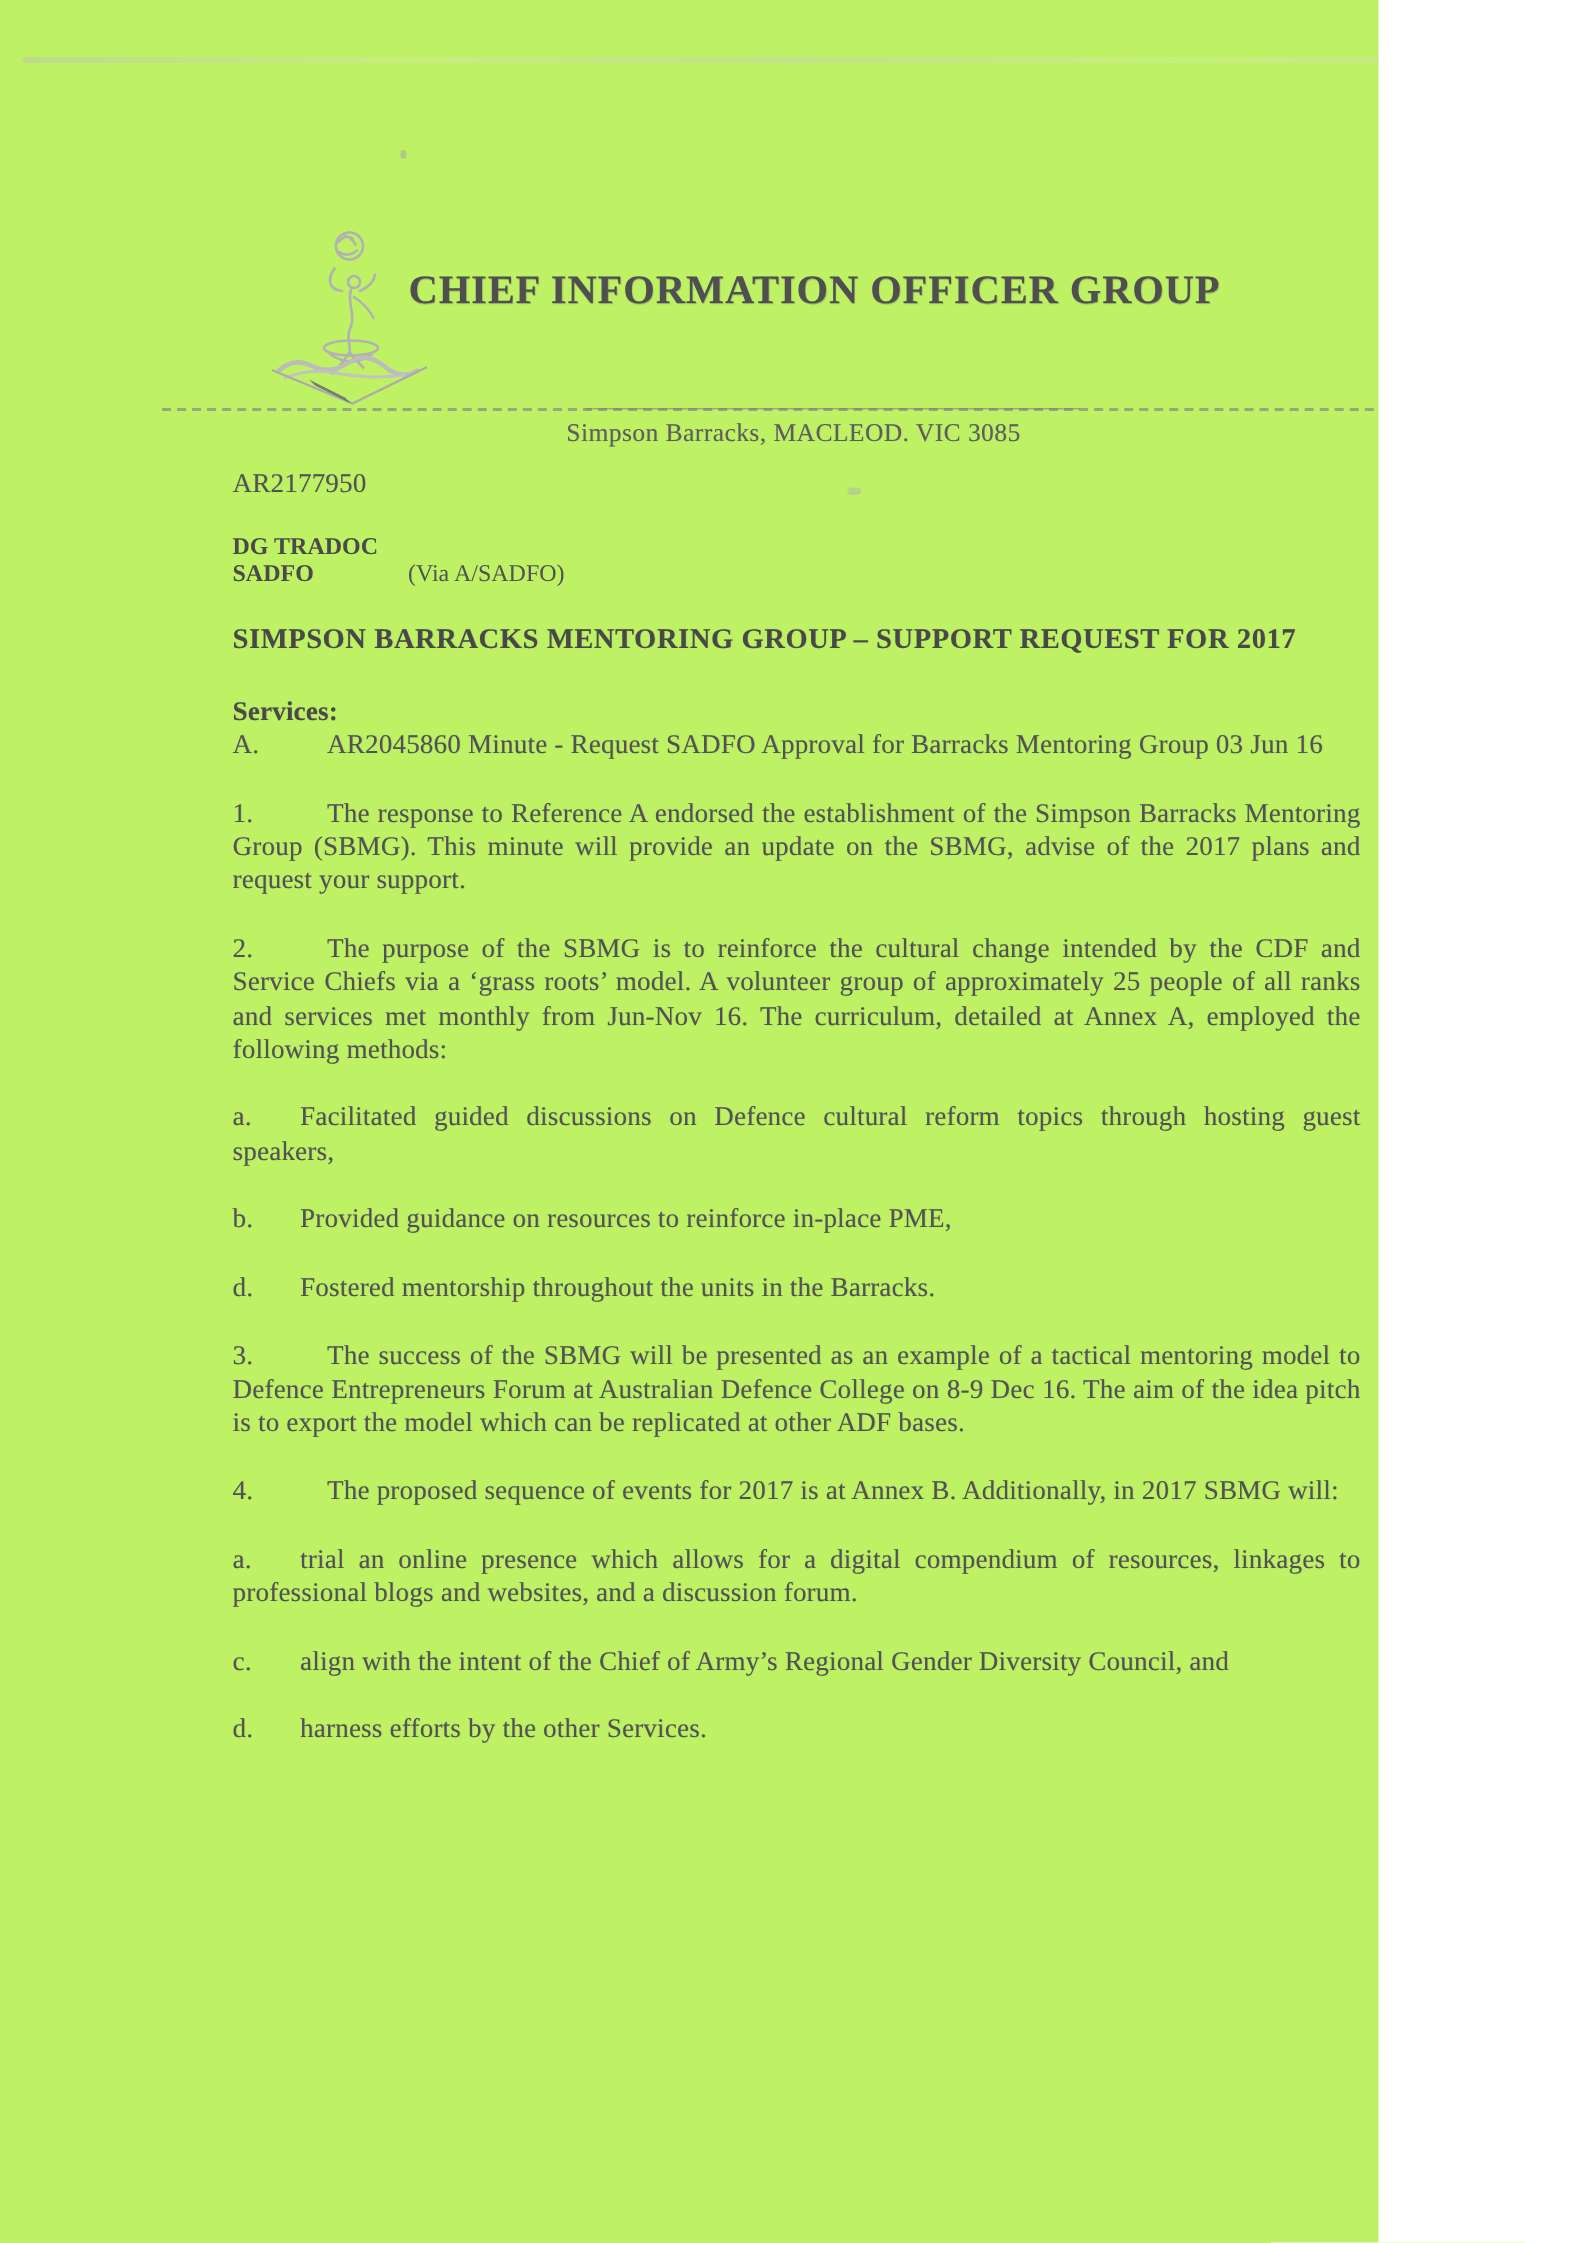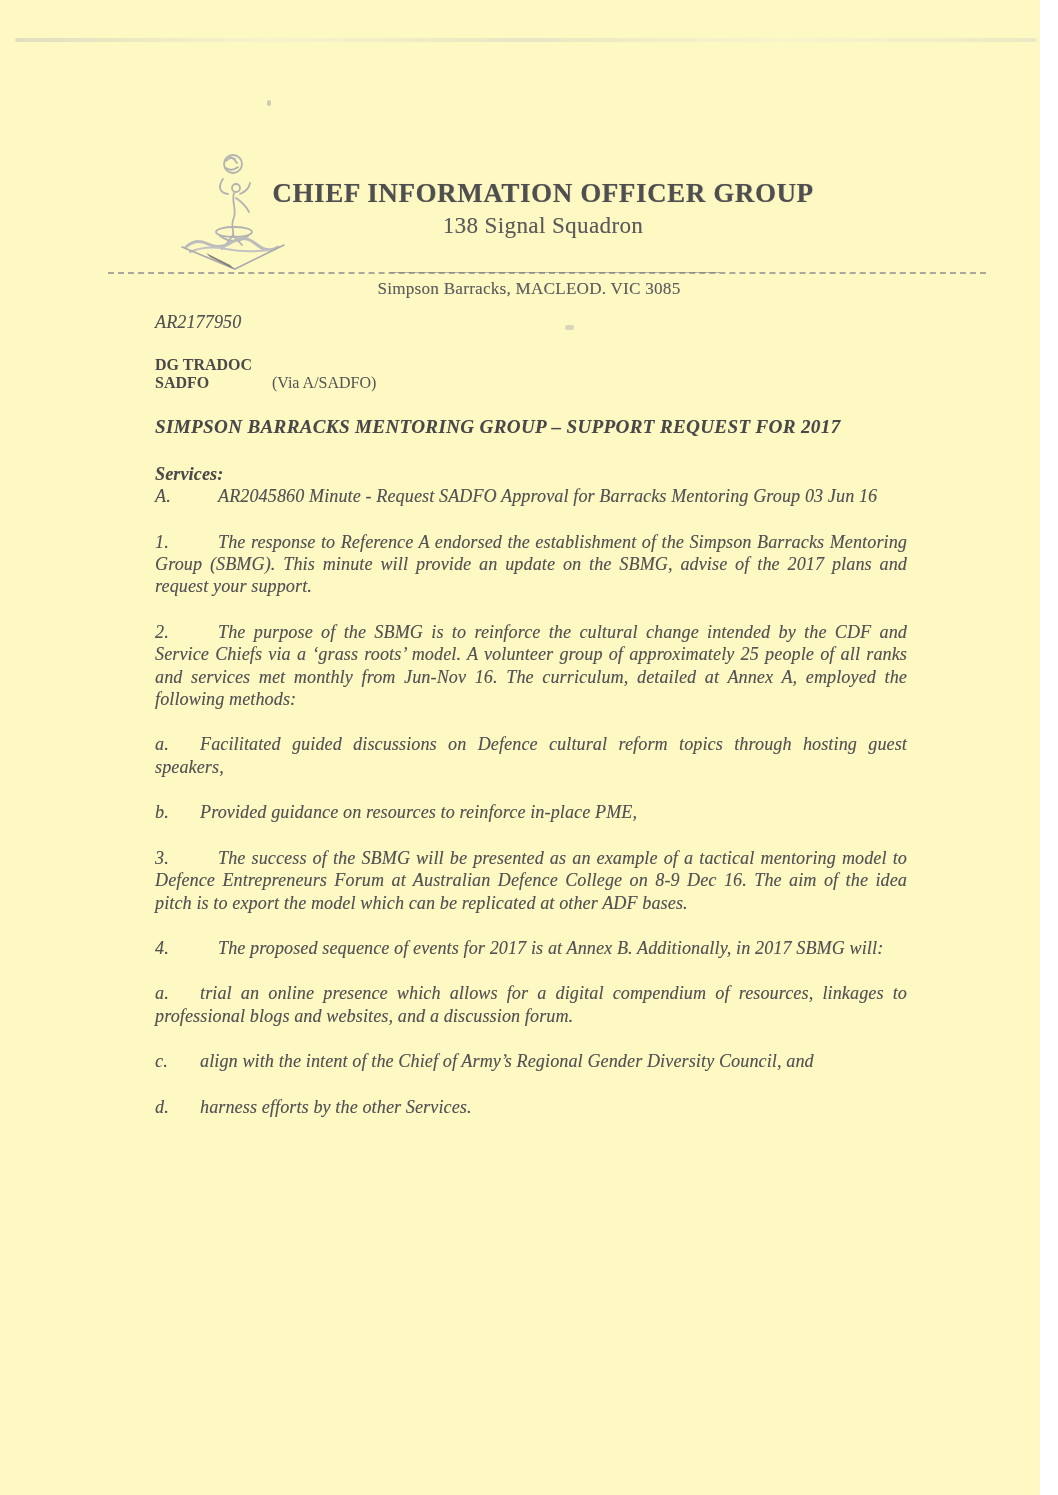--- a/index.html
+++ b/index.html
@@ -2,23 +2,23 @@
 <html><head>
 <meta charset="utf-8">
 <style>
   html, body {
     margin: 0;
     padding: 0;
     background: #ffffff;
   }
   .page {
     position: relative;
-    width: 1040px;
+    width: 919px;
     height: 1495px;
-    background: #fef9c3;
+    background: #bef264;
     overflow: hidden;
     font-family: "Liberation Serif", serif;
     color: #525252;
   }
   
   .scan-smudge-top {
     position: absolute;
     top: 38px;
     left: 15px;
     width: 1022px;
@@ -104,21 +104,20 @@
     left: 155px;
     width: 752px;
   }
   .content p {
     margin: 0 0 23px 0;
     font-size: 18px;
     line-height: 22.4px;
     text-align: justify;
     letter-spacing: 0.15px;
     text-shadow: 0.3px 0.3px 0.55px rgba(120,120,120,0.5);
-    font-style: italic;
   }
   .bold { font-weight: bold; color: #4a4a4a; }
   .doc-number { margin-bottom: 23px; }
   .addressee-block { margin-bottom: 24px; }
   .addressee-block .line { display: block; }
   .addressee-name-pad { display: inline-block; width: 117px; }
   .subject-title {
     font-weight: bold;
     color: #484848;
     font-size: 19px !important;
@@ -160,21 +159,20 @@
       <path d="M14,104 Q30,97 50,101 T94,102"></path>
     </g>
     <g fill="none" stroke="#ababab" stroke-width="1.6" stroke-linecap="round">
       <path d="M6,99 L59,121 L108,97"></path>
     </g>
     <path d="M30,105 L54,117 L58,121 L34,109 Z" fill="#6a6a6a" opacity="0.85"></path>
   </svg>
 
   <div class="letterhead-text">
     <div class="org-title">CHIEF INFORMATION OFFICER GROUP</div>
-    <div class="unit-title">138 Signal Squadron</div>
   </div>
 
   <div class="header-rule"></div>
   <div class="header-rule-overlay"></div>
 
   <div class="address-line">Simpson Barracks, MACLEOD. VIC 3085</div>
 
   <div class="content">
 
     <p class="doc-number">AR2177950</p>
@@ -192,20 +190,21 @@
 
     <p><span class="plabel num">1.</span><span>The response to Reference A endorsed the establishment of the Simpson Barracks Mentoring Group (SBMG). This minute will provide an update on the SBMG, advise of the 2017 plans and request your support.</span></p>
 
     <p><span class="plabel num">2.</span><span>The purpose of the SBMG is to reinforce the cultural change intended by the CDF and Service Chiefs via a ‘grass roots’ model. A volunteer group of approximately 25 people of all ranks and services met monthly from Jun-Nov 16. The curriculum, detailed at Annex A, employed the following methods:</span></p>
 
     <p><span class="plabel let">a.</span><span>Facilitated guided discussions on Defence cultural reform topics through hosting guest speakers,</span></p>
 
     <p><span class="plabel let">b.</span><span>Provided guidance on resources to reinforce in-place PME,</span></p>
 
 
+    <p><span class="plabel let">d.</span><span>Fostered mentorship throughout the units in the Barracks.</span></p>
 
     <p><span class="plabel num">3.</span><span>The success of the SBMG will be presented as an example of a tactical mentoring model to Defence Entrepreneurs Forum at Australian Defence College on 8-9 Dec 16. The aim of the idea pitch is to export the model which can be replicated at other ADF bases.</span></p>
 
     <p><span class="plabel num">4.</span><span>The proposed sequence of events for 2017 is at Annex B. Additionally, in 2017 SBMG will:</span></p>
 
     <p><span class="plabel let">a.</span><span>trial an online presence which allows for a digital compendium of resources, linkages to professional blogs and websites, and a discussion forum.</span></p>
 
 
     <p><span class="plabel let">c.</span><span>align with the intent of the Chief of Army’s Regional Gender Diversity Council, and</span></p>
 

